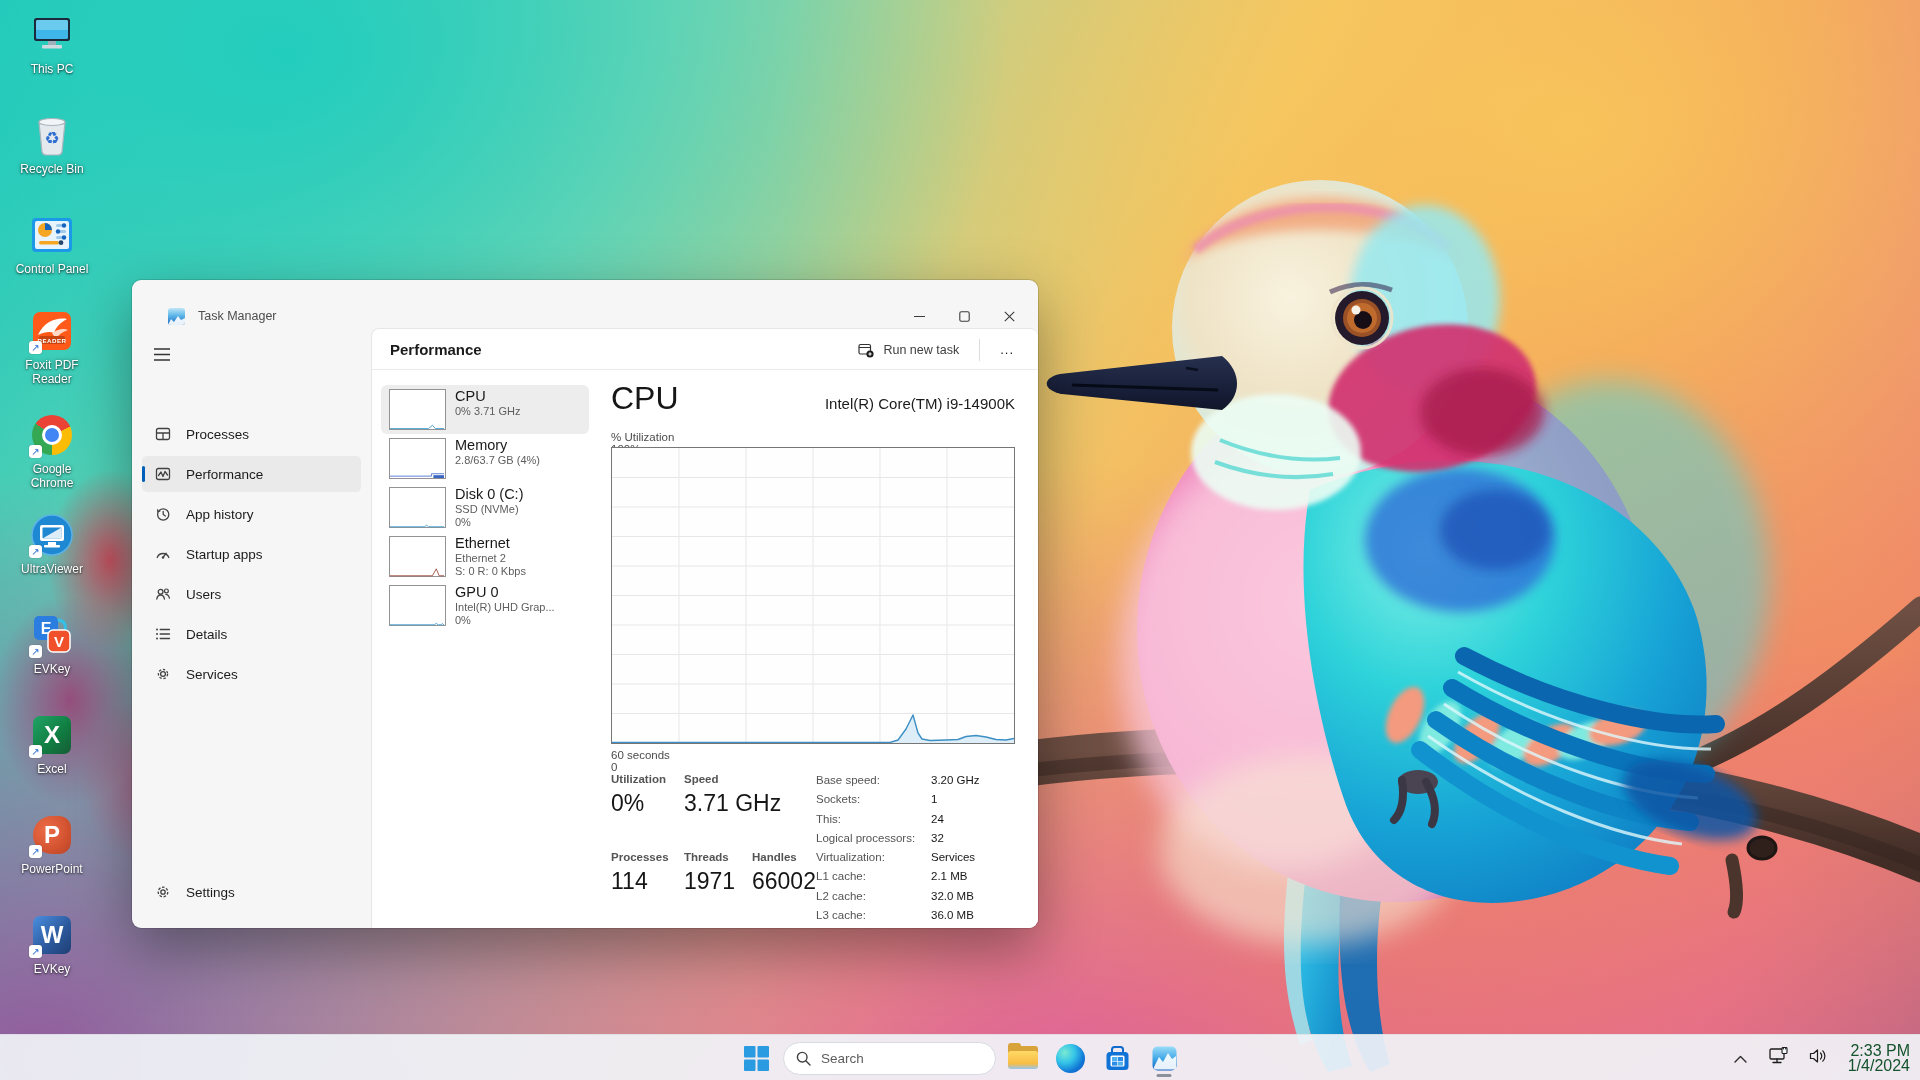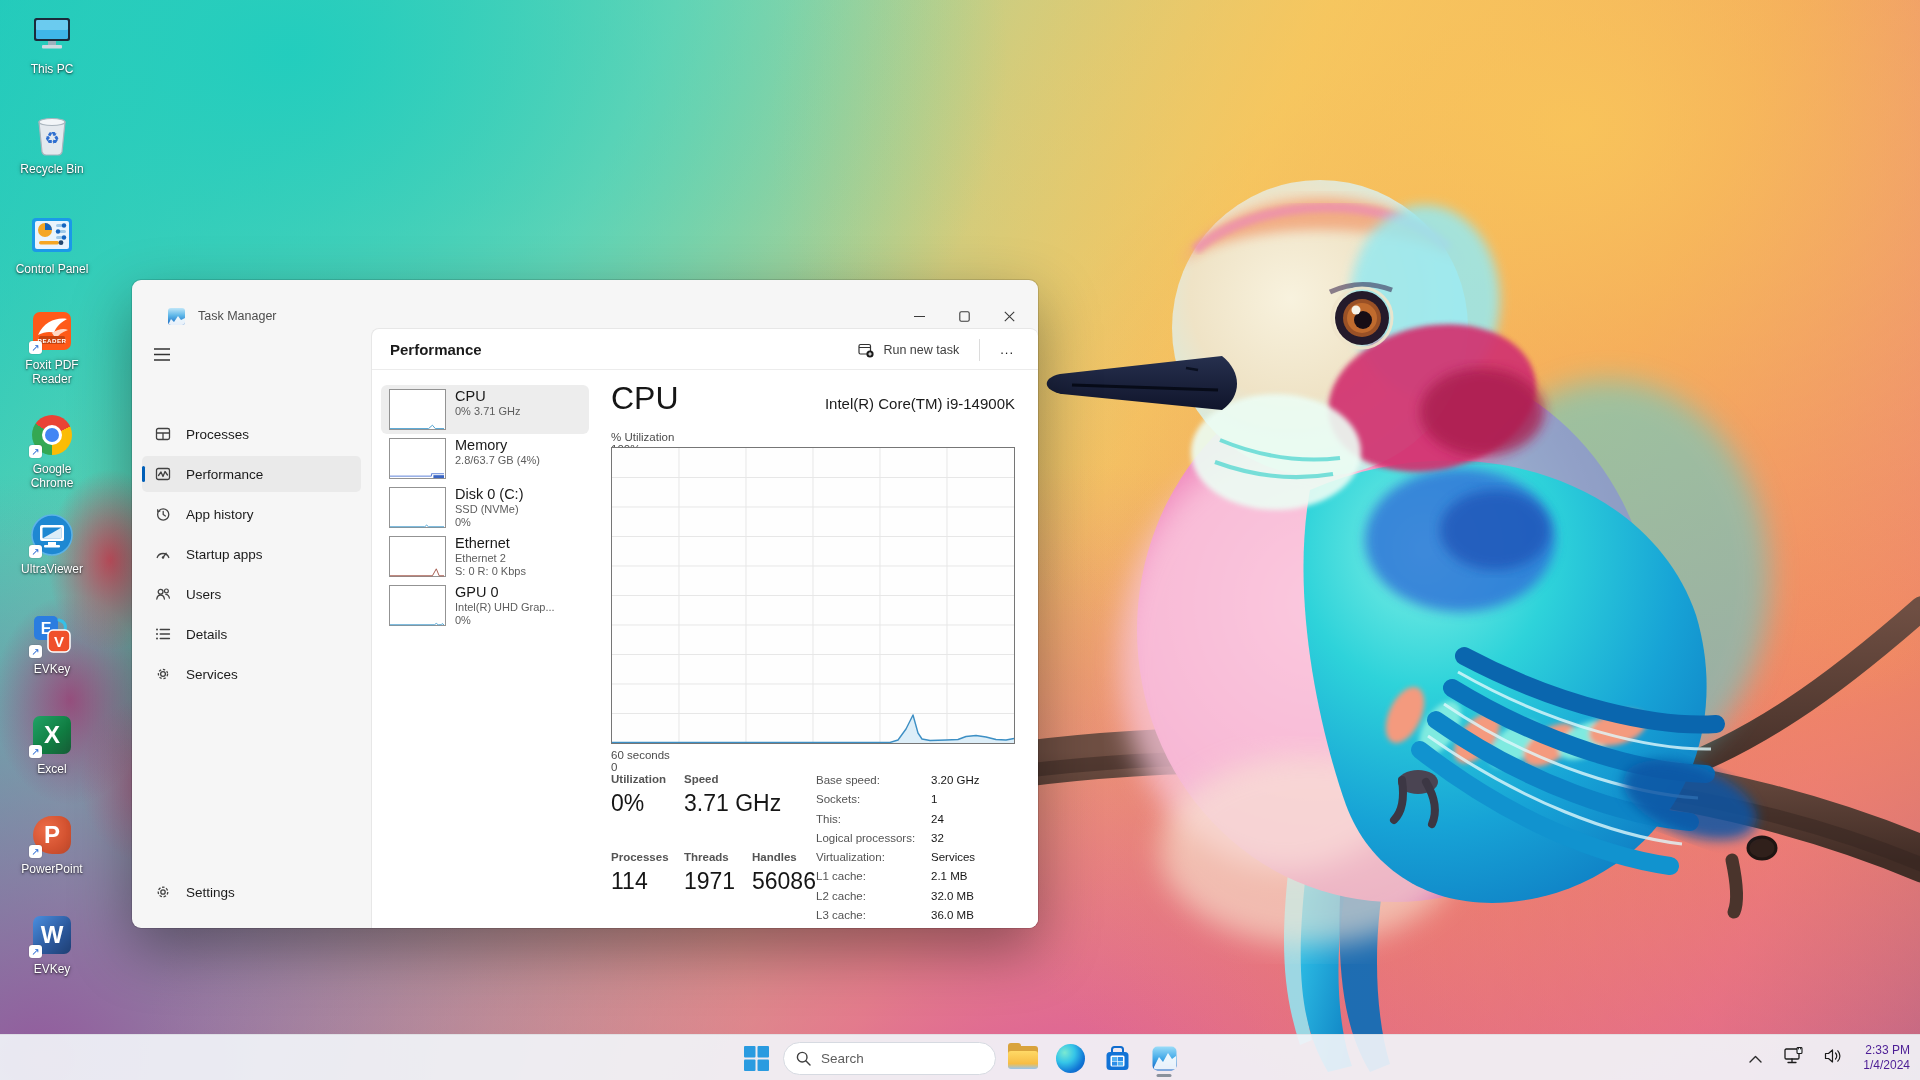--- a/index.html
+++ b/index.html
@@ -109,21 +109,21 @@
   .tb-slot { width:40px; height:40px; border-radius:5px; display:flex; align-items:center;
     justify-content:center; position:relative; }
   .search-pill { width:213px; height:33px; background:#fff; border:1px solid #d6dae1;
     border-radius:17px; display:flex; align-items:center; padding-left:12px; gap:10px; }
   .search-pill input { border:none; outline:none; font-size:13.5px; color:#444; width:150px;
     background:transparent; font-family:"Liberation Sans", sans-serif; }
   .search-pill input::placeholder { color:#5d5d5d; }
   .active-dash { position:absolute; bottom:1px; left:50%; transform:translateX(-50%); width:15px;
     height:3px; border-radius:2px; background:#8a919c; }
   .tb-tray { position:absolute; right:10px; top:0; height:46px; display:flex; align-items:center; gap:12px; }
-  .clock { text-align:right; font-size:12px; color:#4c1d95; line-height:15px; padding-left:4px; }
+  .clock { text-align:right; font-size:16px; color:#14532d; line-height:15px; padding-left:4px; }
   .folder-icon { position:relative; width:30px; height:24px; }
   .folder-back { position:absolute; left:0; top:0; width:30px; height:22px; border-radius:3px;
     background:#d9a33c; }
   .folder-back::before { content:""; position:absolute; left:0; top:-3px; width:13px; height:6px;
     border-radius:3px 3px 0 0; background:#d9a33c; }
   .folder-front { position:absolute; left:0; top:5px; width:30px; height:18px; border-radius:3px;
     background:linear-gradient(180deg,#ffd966 0%, #f7bd45 70%, #97c5f0 100%); }
   .edge-ball { width:29px; height:29px; border-radius:50%;
     background:radial-gradient(circle at 30% 30%, #7ae9d2 0%, #35c5e8 35%, #1177d6 68%, #0a4fb4 100%); }
 </style>
@@ -553,21 +553,21 @@
     <div class="stats">
       <div class="st" style="left:0;   top:0">Utilization</div>
       <div class="st val" style="left:0; top:17px">0%</div>
       <div class="st" style="left:73px; top:0">Speed</div>
       <div class="st val" style="left:73px; top:17px">3.71 GHz</div>
       <div class="st" style="left:0;   top:78px">Processes</div>
       <div class="st val" style="left:0; top:95px">114</div>
       <div class="st" style="left:73px; top:78px">Threads</div>
       <div class="st val" style="left:73px; top:95px">1971</div>
       <div class="st" style="left:141px; top:78px">Handles</div>
-      <div class="st val" style="left:141px; top:95px">56086</div>
+      <div class="st val" style="left:141px; top:95px">66002</div>
 
     </div>
 
     <div class="details">
       <div class="drow">
           <span class="dl">Base speed:</span>
           <span class="dv">3.20 GHz</span>
         </div>
       <div class="drow">
           <span class="dl">Sockets:</span>

